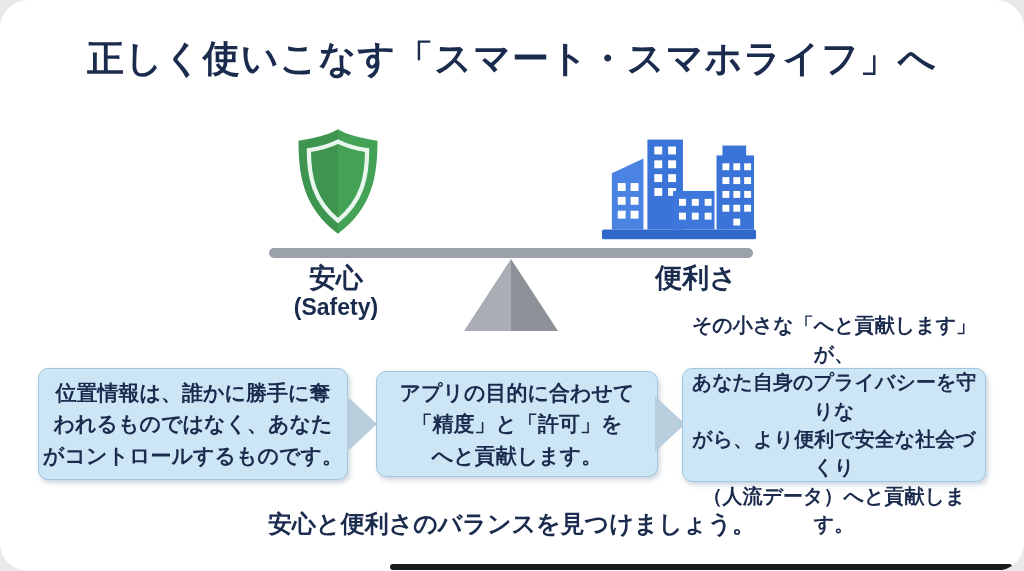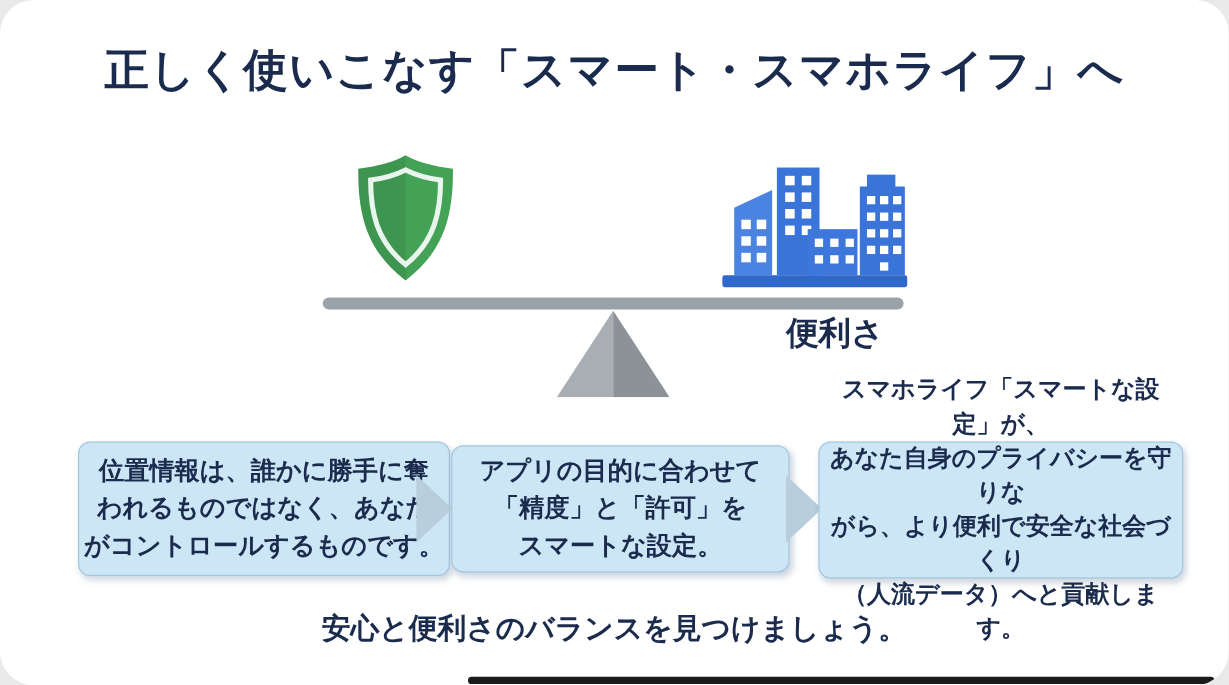--- a/index.html
+++ b/index.html
@@ -33,21 +33,21 @@
     position:absolute;box-sizing:border-box;border-radius:10px;
     background:var(--box-fill, #cde6f6);
     border:1px solid var(--box-border, #a3c6e0);
     box-shadow:2px 3px 5px rgba(110,135,160,0.35);
     display:flex;align-items:center;justify-content:center;
   }
   .step-box p{
     margin:0;text-align:center;white-space:pre-line;font-weight:bold;
     color:var(--text, #1a2b4d);
   }
-  .box1{left:38px;top:368px;width:310px;height:112px;margin-left:27px;}
+  .box1{left:38px;top:368px;width:310px;height:112px;}
   .box2{left:376px;top:371px;width:282px;height:106px;}
   .box3{left:682px;top:368px;width:304px;height:114px;}
   .box1 p,.box2 p{font-size:21px;line-height:1.5;}
   .box3 p{font-size:20px;line-height:1.42;}
   .flow-arrow{
     position:absolute;width:0;height:0;
     border-top:28px solid transparent;border-bottom:28px solid transparent;
     border-left:30px solid var(--arrow, #b8cedd);
   }
   .arrow1{left:347px;top:396px;}
@@ -135,39 +135,43 @@
     <rect x="2" y="97" width="156" height="10" rx="2" fill="#2f67cb"></rect>
   </svg>
 
   <div class="beam"></div>
 
   <svg class="fulcrum" viewBox="0 0 94 72" xmlns="http://www.w3.org/2000/svg">
     <polygon points="47,0 0,72 47,72" fill="#a9aeb4"></polygon>
     <polygon points="47,0 94,72 47,72" fill="#8c9298"></polygon>
   </svg>
 
+  <div class="side-label left">
+    <div class="main">安心</div>
+    <div class="sub">(Safety)</div>
+  </div>
 
   <div class="side-label right">
     <div class="main">便利さ</div>
   </div>
 
   <div class="step-box box1">
     <p>位置情報は、誰かに勝手に奪
 われるものではなく、あなた
 がコントロールするものです。</p>
   </div>
   <div class="flow-arrow arrow1"></div>
   <div class="step-box box2">
     <p>アプリの目的に合わせて
 「精度」と「許可」を
-スマートな設定。</p>
+へと貢献します。</p>
   </div>
   <div class="flow-arrow arrow2"></div>
   <div class="step-box box3">
-    <p>スマホライフ「スマートな設定」が、
+    <p>その小さな「へと貢献します」が、
 あなた自身のプライバシーを守りな
 がら、より便利で安全な社会づくり
 （人流データ）へと貢献します。</p>
   </div>
 
   <p class="footer">安心と便利さのバランスを見つけましょう。</p>
 
   <div class="bottom-bar"></div>
 
 </div>

